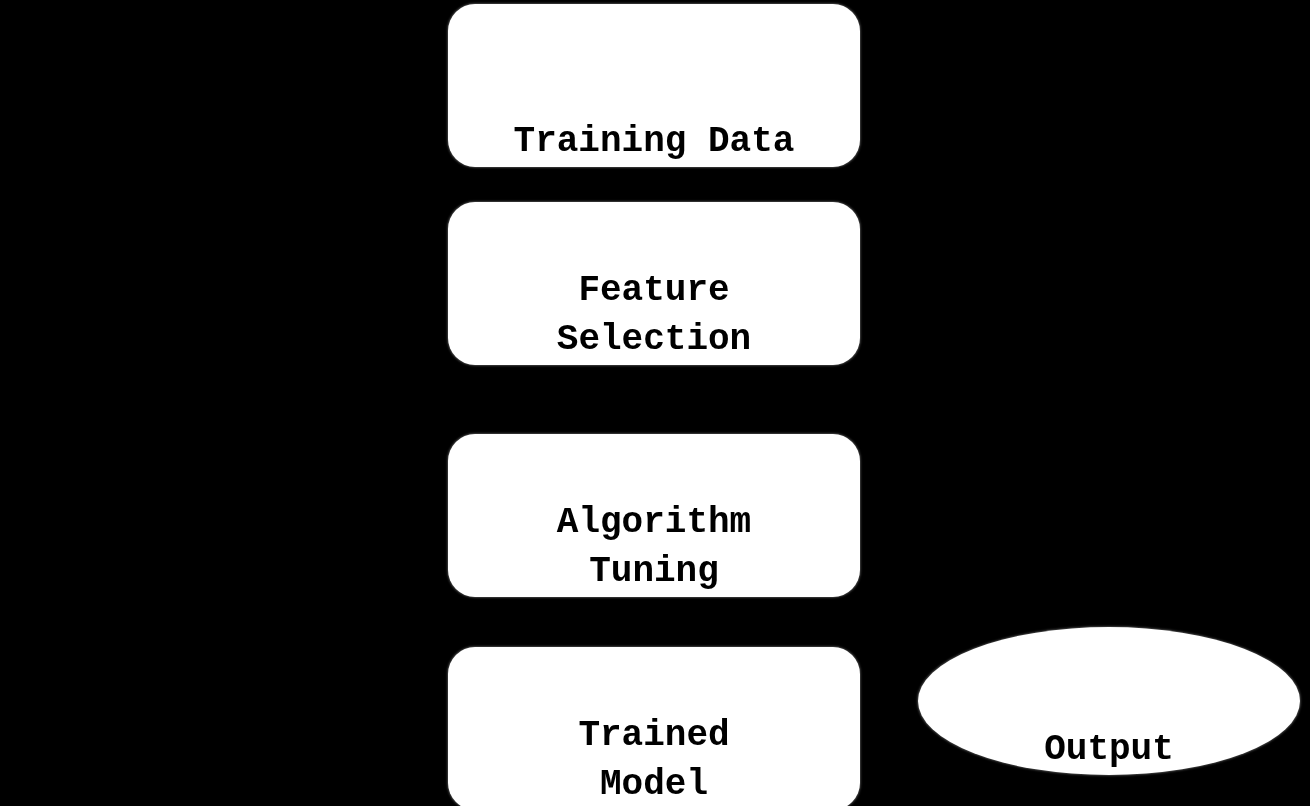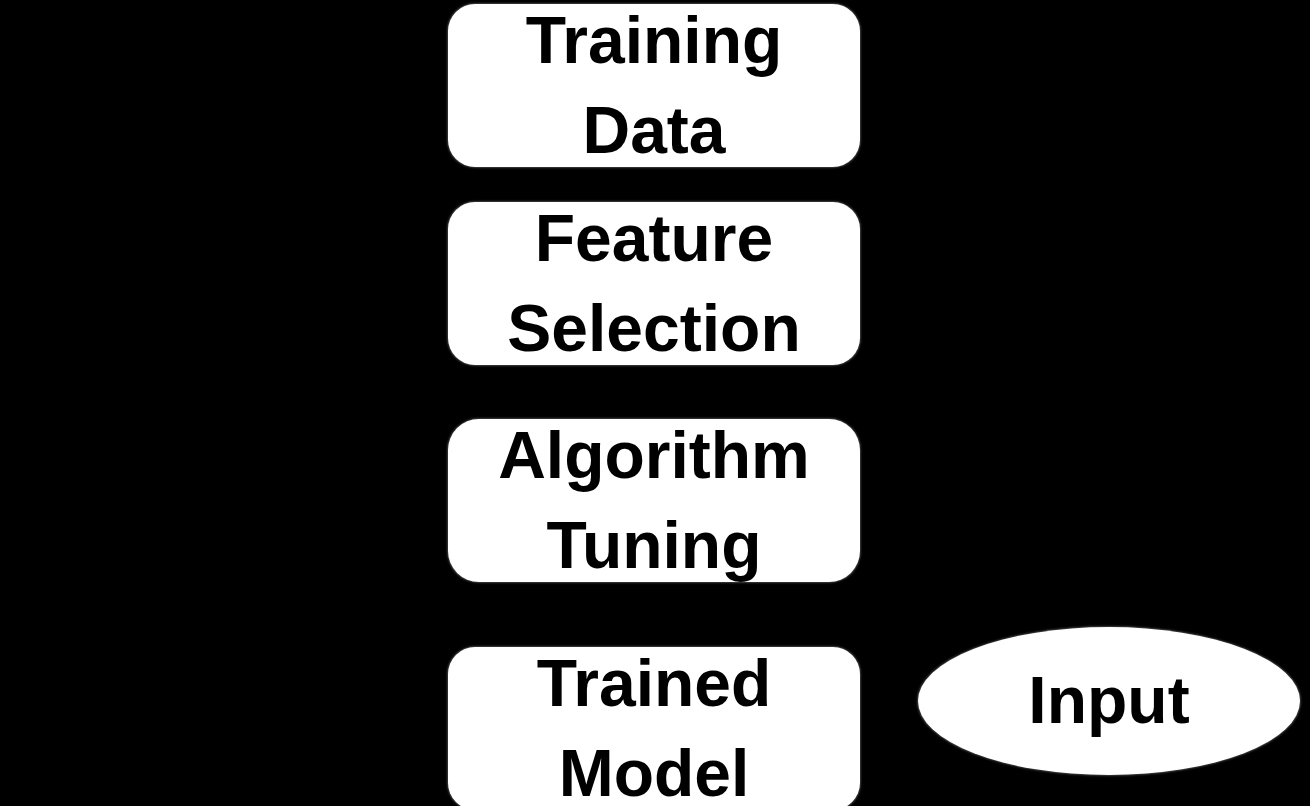--- a/index.html
+++ b/index.html
@@ -12,39 +12,40 @@
     width: 1310px;
     height: 806px;
     background: #000000;
     overflow: hidden;
     font-family: "Liberation Sans", sans-serif;
   }
   .node {
     position: absolute;
     background: #ffffff;
     display: flex;
-    align-items: center;
+    align-items: flex-end;
     justify-content: center;
     text-align: center;
     color: #000000;
     font-weight: bold;
-    font-size: 66px;
+    font-size: 36px;
     line-height: 1.36;
     white-space: pre-line;
     box-shadow: 0 0 2px 1px rgba(255,255,255,0.25);
+    font-family: Liberation Mono, monospace;
   }
   .rect {
     left: 448px;
     width: 412px;
     height: 163px;
     border-radius: 27px;
   }
   .rect.n1 { top: 4px; }
   .rect.n2 { top: 202px; }
-  .rect.n3 { top: 419px; border-radius: 31px; }
+  .rect.n3 { top: 434px; }
   .rect.n4 { top: 619px; margin-top: 28px; }
   .ellipse {
     top: 627px;
     width: 382px;
     height: 148px;
     border-radius: 50%;
   }
   .ellipse.left  { left: 9px; }
   .ellipse.right { left: 918px; }
   .node-label {
@@ -71,16 +72,16 @@
 Tuning</span>
   </div>
 
   <div class="node rect n4">
     <span class="node-label">Trained
 Model</span>
   </div>
 
 
   <div class="node ellipse right">
-    <span class="node-label">Input</span>
+    <span class="node-label">Output</span>
   </div>
 
 </div>
 
 </body></html>

